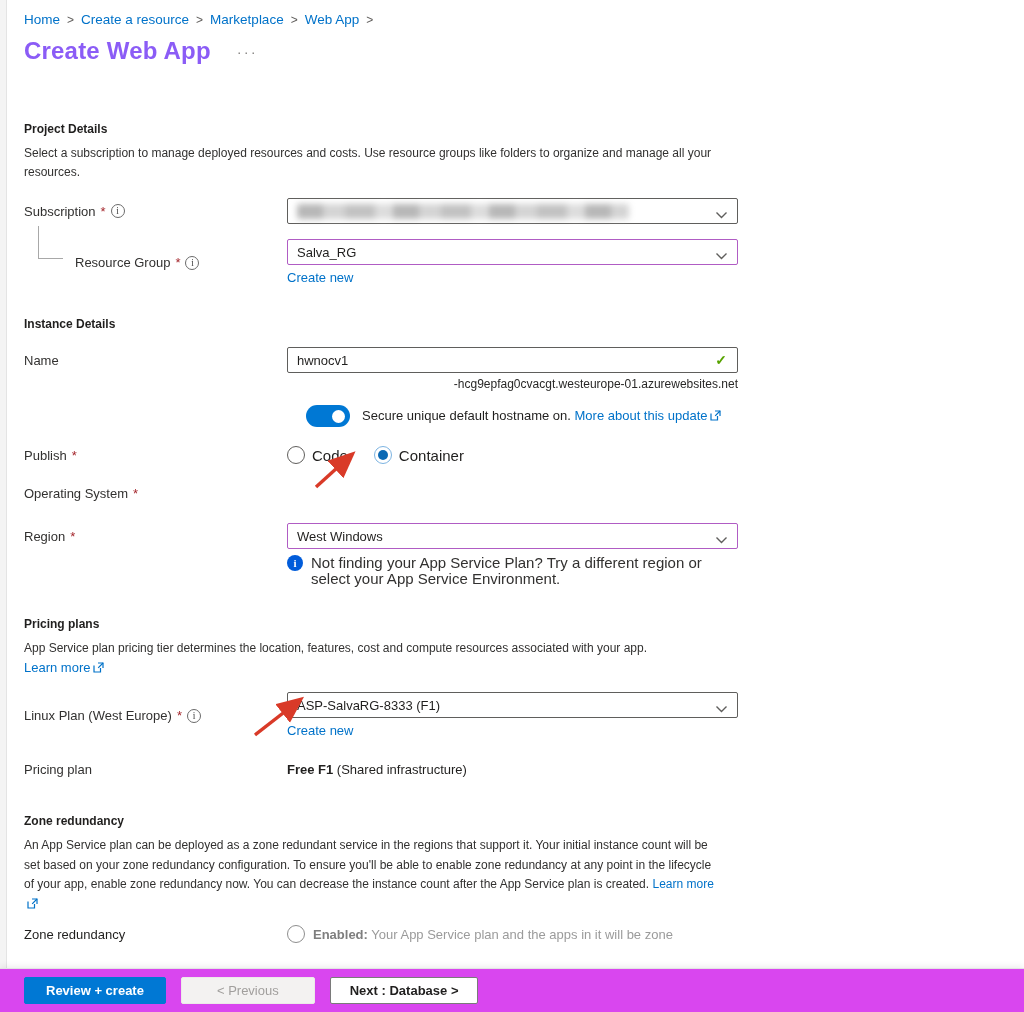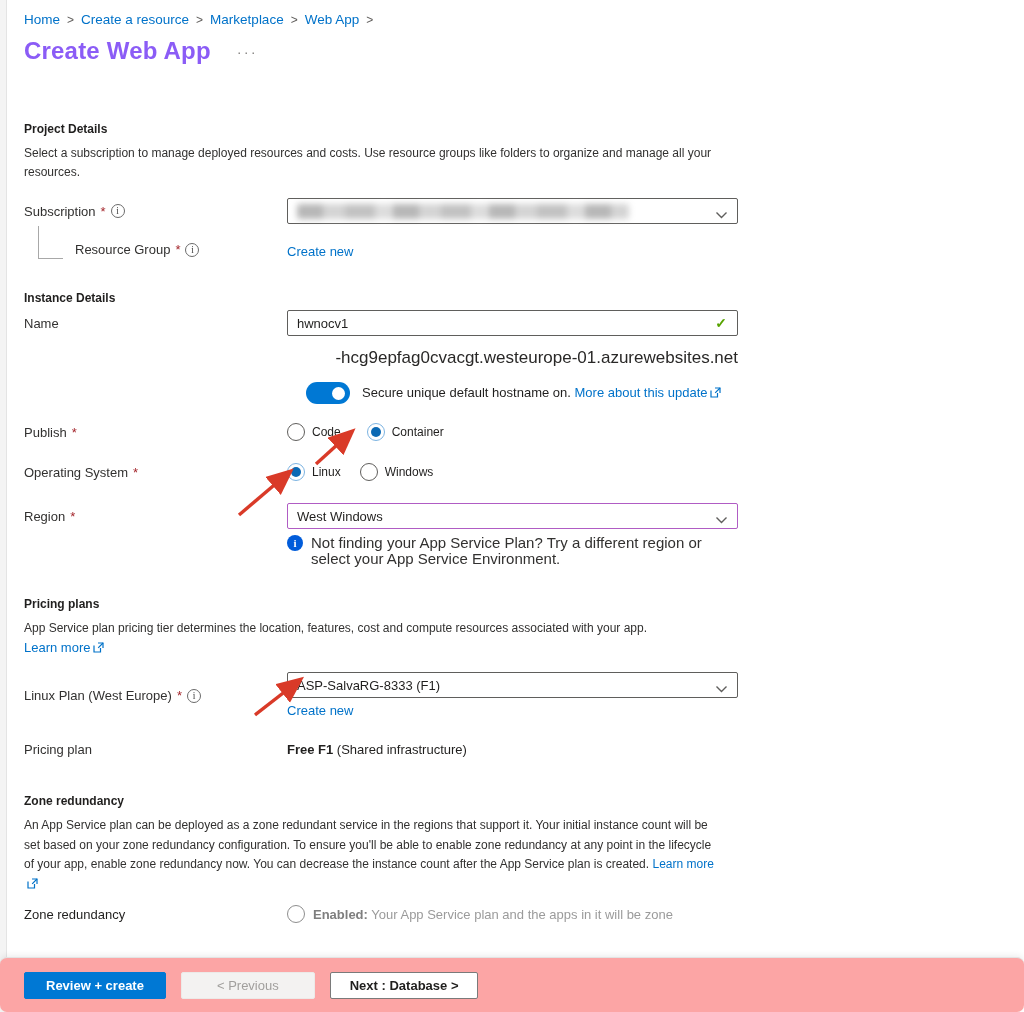--- a/index.html
+++ b/index.html
@@ -36,68 +36,68 @@
   .chevron { position:absolute; right:9px; top:9px; }
   .check { position:absolute; right:10px; top:4px; color:#57a300; font-size:14px; font-weight:700; }
   .redacted { width:332px; height:15px; border-radius:2px; filter:blur(3px);
     background:repeating-linear-gradient(90deg,#b7b7b7 0 26px,#d4d4d4 26px 48px,#c2c2c2 48px 78px,#dddddd 78px 96px); }
 
   .sub-group { position:relative; }
   .connector { position:absolute; left:14px; top:28px; width:25px; height:33px; border-left:1px solid #a8a8a8; border-bottom:1px solid #a8a8a8; }
   .indent { padding-left:51px; }
   .create-new { font-size:13px; margin-top:5px; display:inline-block; }
 
-  .host-suffix { margin-top:12px; text-align:right; font-size:17px; color:#292827; }
+  .host-suffix { margin-top:4px; text-align:right; font-size:12px; color:#292827; }
 
   
   .toggle-row { display:flex; align-items:center; gap:12px; }
   .toggle { width:44px; height:22px; border-radius:11px; background:#0078d4; position:relative; flex:none; cursor:pointer; }
   .toggle::after { content:''; position:absolute; right:5px; top:4.5px; width:13px; height:13px; border-radius:50%; background:#fff; }
   .toggle-text { font-size:13px; color:#201f1e; }
 
   
   .radio-group { display:flex; align-items:center; }
   .radio-opt { display:flex; align-items:center; cursor:pointer; }
   .radio { width:18px; height:18px; border-radius:50%; border:1px solid #5f5e5c; background:#fff; flex:none; }
   .radio.sel { border:1px solid #7db4e2; position:relative; }
   .radio.sel::after { content:''; position:absolute; inset:3px; border-radius:50%; background:#0b69b4; }
-  .radio-lbl { font-size:12px; color:#201f1e; margin-left:7px; }
+  .radio-lbl { font-size:15px; color:#201f1e; margin-left:7px; }
 
   
   .note { display:flex; gap:8px; margin-top:6px; }
   .note-ic { width:16px; height:16px; flex:none; border-radius:50%; background:#015cda; color:#fff; font-size:11px; font-weight:700; text-align:center; line-height:16px; font-family:"Liberation Serif",serif; }
   .note-text { font-size:15px; line-height:16px; color:#323130; width:432px; }
 
   .bold { font-weight:700; }
   .plain-value { font-size:13px; color:#201f1e; }
 
   
   svg.arrow { position:absolute; pointer-events:none; z-index:5; overflow:visible; }
 
   
   .cut-row .label-col { color:#201f1e; }
   .cut-row .radio { border-color:#8e8e8e; }
   .cut-row .dis-text { font-size:13px; color:#9b9b9b; }
   .cut-row .dis-text .bold { color:#7e7e7e; }
 
   
-  .footer { position:absolute; left:0; right:0; bottom:0; height:55px; background:#fca5a5; border-top:1px solid #e3e3e3; box-shadow:0 -2px 6px rgba(0,0,0,.07); z-index:10;border-radius:7px; }
+  .footer { position:absolute; left:0; right:0; bottom:0; height:44px; background:#d946ef; border-top:1px solid #e3e3e3; box-shadow:0 -2px 6px rgba(0,0,0,.07); z-index:10; }
   .footer-inner { display:flex; align-items:center; height:100%; padding-left:24px; gap:15px; }
   .btn { height:27px; font-size:13px; font-weight:700; border-radius:2px; font-family:"Liberation Sans",sans-serif; cursor:pointer; }
   .btn-primary { background:#0078d4; border:1px solid #0078d4; color:#fff; padding:0 21px; }
   .btn-disabled { background:#f3f2f1; border:1px solid #eceae8; color:#a19f9d; font-weight:400; padding:0 35px; cursor:default; }
   .btn-secondary { background:#fff; border:1px solid #7a7a7a; color:#201f1e; padding:0 19px; }
 
   
   .mt-sec1 { margin-top:57px; }
   .mt8 { margin-top:8px; }
   .mt16 { margin-top:16px; }
   .mt15 { margin-top:15px; }
   .mt-inst { margin-top:31px; }
-  .mt5 { margin-top:5px; }
+  .mt5 { margin-top:16px; }
   .mt14 { margin-top:14px; }
   .mt19 { margin-top:19px; }
   .mt22 { margin-top:22px; }
   .mt-pricing { margin-top:30px; }
   .mt18 { margin-top:18px; }
   .mt-zone { margin-top:36px; }
   .mt10 { margin-top:10px; }
 </style>
 </head>
 <body>
@@ -140,20 +140,28 @@
         </div>
       </div>
 
       <div class="row center mt15">
         <div class="label-col indent">
           <span>Resource Group</span>
           <span class="req">*</span>
           <span class="info-i">i</span>
         </div>
         <div class="ctrl-col">
+          <div class="select purple">
+            <span>Salva_RG</span>
+            <span class="chevron">
+              <svg width="13" height="9">
+                  <path d="M1.5 1.5 L6.5 6.5 L11.5 1.5" fill="none" stroke="#5f5e5c" stroke-width="1.4"></path>
+                </svg>
+            </span>
+          </div>
           <a class="link create-new">Create new</a>
         </div>
       </div>
     </div>
 
     <h2 class="mt-inst">Instance Details</h2>
 
     <div class="row center mt5">
       <div class="label-col">
         <span>Name</span>
@@ -215,40 +223,20 @@
           <line x1="11" y1="35" x2="43" y2="6" stroke="#d93a28" stroke-width="3.4" marker-end="url(#ah1)"></line>
         </svg>
       </div>
     </div>
 
     <div class="row center mt22">
       <div class="label-col">
         <span>Operating System</span>
         <span class="req">*</span>
       </div>
-      <div class="ctrl-col">
-        <div class="radio-group">
-          <span class="radio-opt">
-            <span class="radio sel"></span>
-            <span class="radio-lbl">Linux</span>
-          </span>
-          <span class="radio-opt" style="margin-left:19px;">
-            <span class="radio"></span>
-            <span class="radio-lbl">Windows</span>
-          </span>
-        </div>
-        <svg class="arrow" style="left:-52px; top:8px;" width="60" height="50">
-          <defs>
-              <marker id="ah2" markerWidth="9" markerHeight="8" refX="5" refY="3.5" orient="auto">
-                <path d="M0 0 L8 3.5 L0 7 Z" fill="#d93a28"></path>
-              </marker>
-            </defs>
-          <line x1="4" y1="44" x2="51" y2="4" stroke="#d93a28" stroke-width="3.4" marker-end="url(#ah2)"></line>
-        </svg>
-      </div>
     </div>
 
     <div class="row center mt22">
       <div class="label-col">
         <span>Region</span>
         <span class="req">*</span>
       </div>
       <div class="ctrl-col">
         <div class="select purple">
           <span>West Windows</span>

